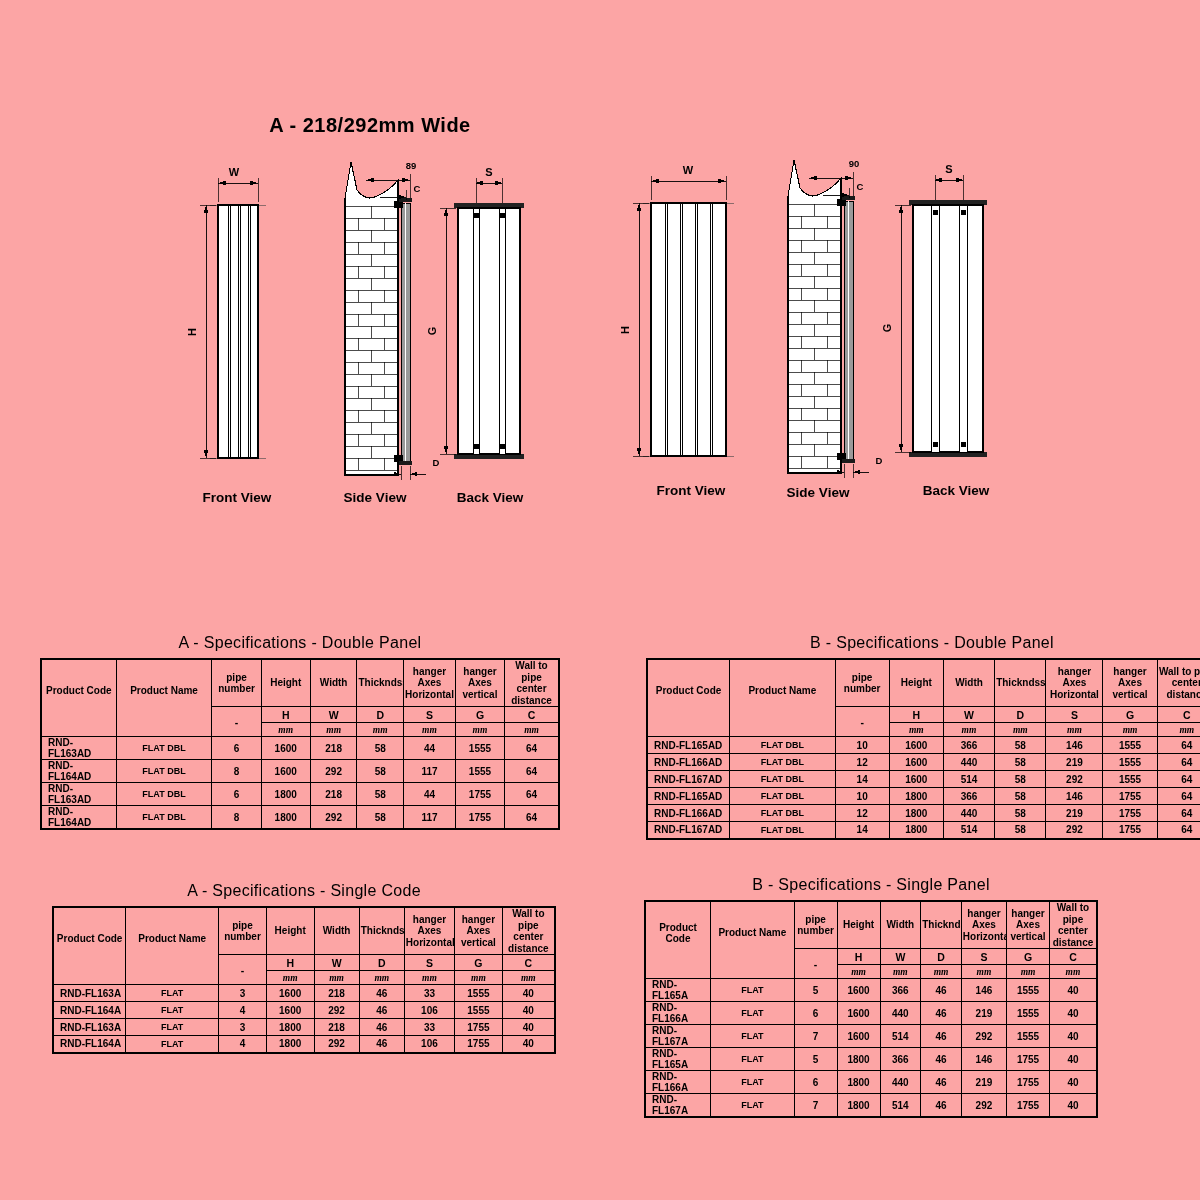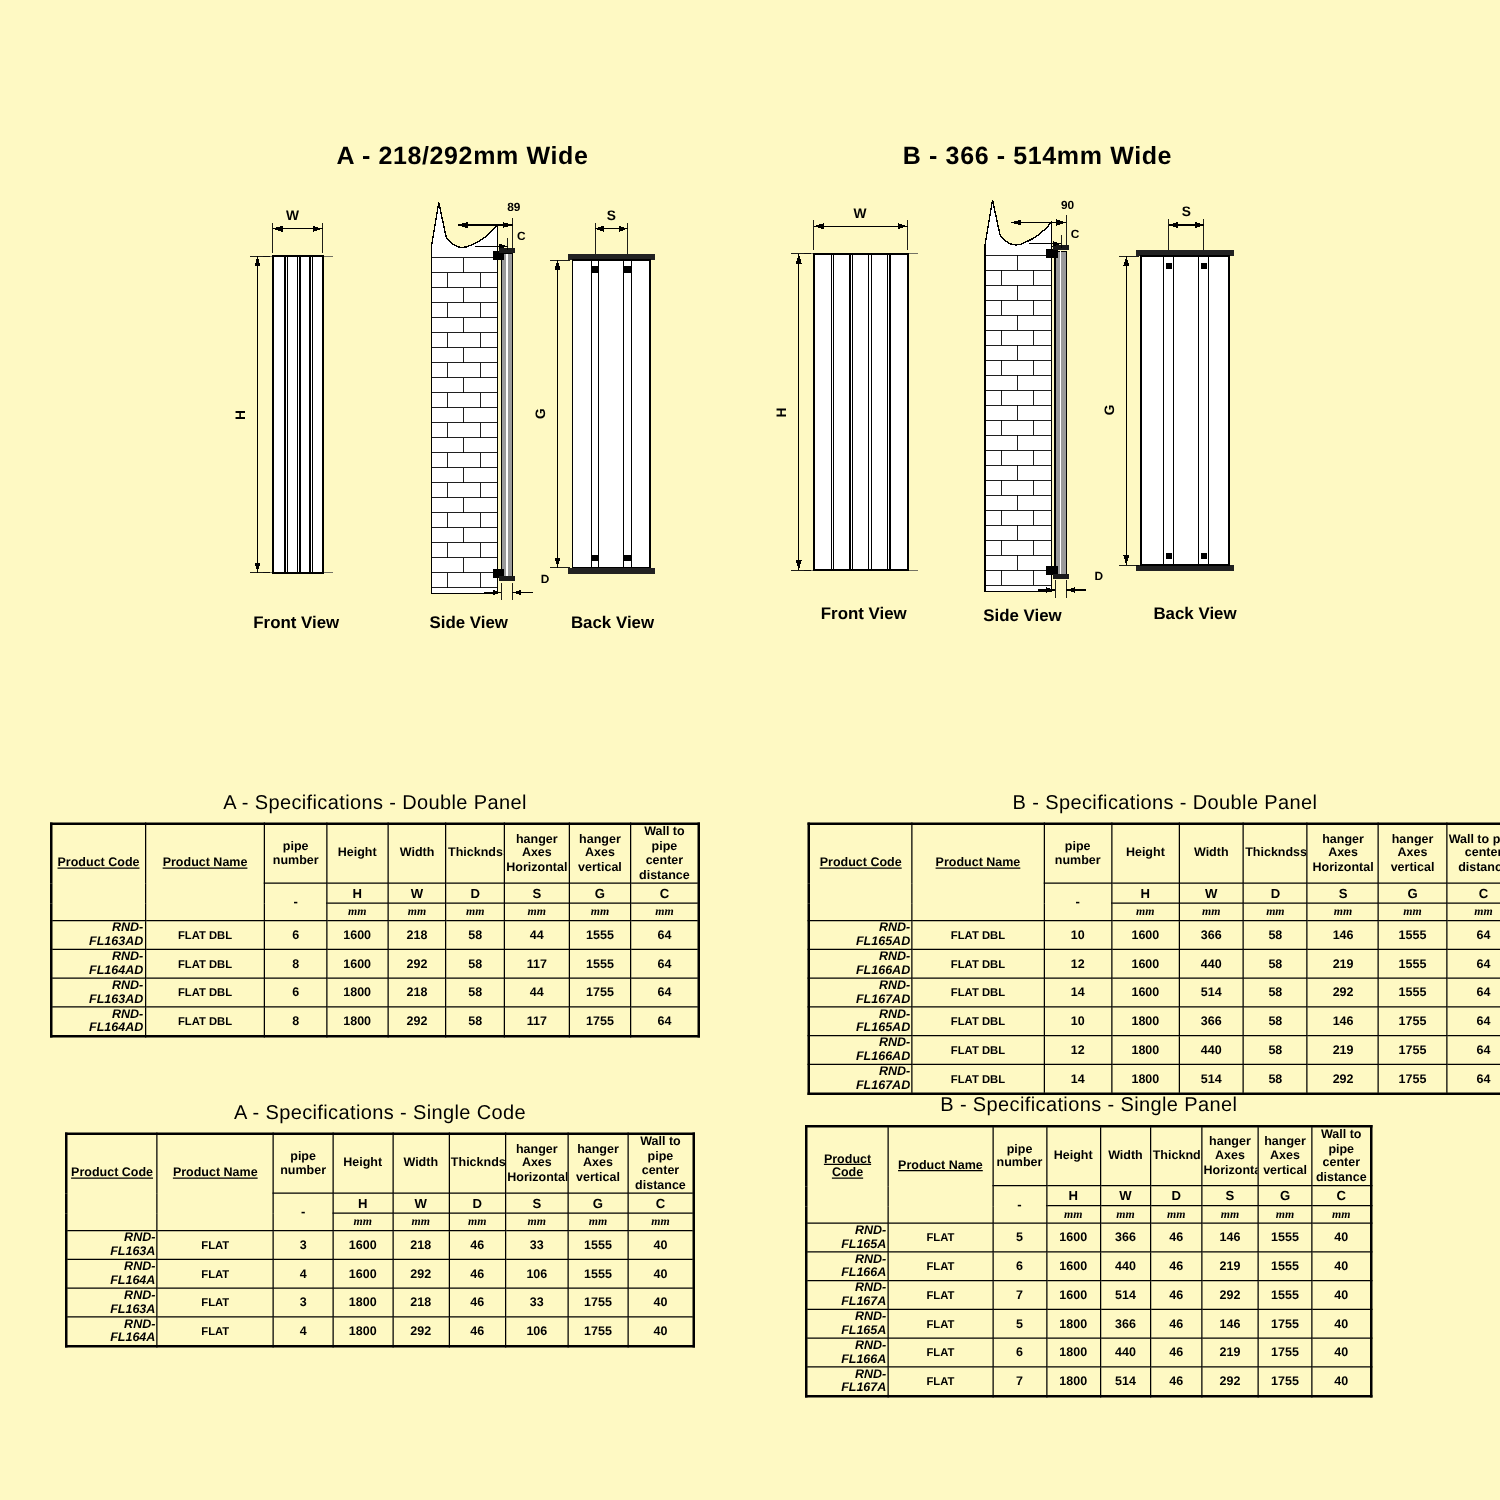--- a/index.html
+++ b/index.html
@@ -1,43 +1,42 @@
 <!DOCTYPE html>
 <html><head>
 <meta charset="utf-8">
 <style>
   html,body{margin:0;padding:0;background:#fff;}
-  #page{position:relative;width:1200px;height:1200px;background:#fef9c3;
+  #page{position:relative;width:1200px;height:1200px;background:#fca5a5;
         font-family:"Liberation Sans",sans-serif;color:#000;overflow:hidden;}
   .diag-title{position:absolute;font-size:20px;font-weight:bold;text-align:center;letter-spacing:.5px;}
   .tbl-block{position:absolute;}
   .tbl-title{font-size:16px;font-weight:normal;text-align:center;margin-bottom:6px;letter-spacing:.3px;}
   table.spec{border-collapse:collapse;width:100%;border:2px solid #000;table-layout:fixed;}
   table.spec th,table.spec td{border:1px solid #000;font-weight:bold;text-align:center;padding:0 1px;overflow:hidden;}
   table.spec thead tr.h1 th{height:46px;font-size:10px;line-height:1.15;vertical-align:middle;}
-  table.spec thead th.span3{vertical-align:bottom;padding-bottom:14px;font-size:10.5px;text-decoration:underline;}
+  table.spec thead th.span3{vertical-align:bottom;padding-bottom:14px;font-size:10.5px;}
   table.spec thead tr.h2 th{height:15px;font-size:10.5px;}
   table.spec thead tr.h3 th{height:13px;font-size:9.5px;font-style:italic;font-family:Liberation Serif, serif;}
   table.spec tbody tr{height:17px;}
   table.spec tbody td{font-size:10px;}
-  table.spec tbody td:first-child{text-align:right;padding-left:17px;font-style:italic;}
+  table.spec tbody td:first-child{text-align:left;padding-left:6px;}
   table.spec tbody td:nth-child(2){font-size:9px;}
   svg text{font-family:"Liberation Sans",sans-serif;font-weight:bold;fill:#000;}
   svg .dim{font-size:11px;}
   svg .small{font-size:9.5px;}
   svg .viewlabel{font-size:13.5px;text-anchor:middle;}
   svg line,svg path,svg rect,svg polygon{shape-rendering:crispEdges;}
 </style>
 </head>
 <body>
 
 <div id="page">
 
   <div class="diag-title" style="left:150px;top:114px;width:440px;">A - 218/292mm Wide</div>
-  <div class="diag-title" style="left:610px;top:114px;width:440px;">B - 366 - 514mm Wide</div>
 
   <svg style="position:absolute;left:170px;top:150px;" width="440" height="420" viewBox="0 0 440 420">
 
     <g>
       <line x1="40" y1="55" x2="96" y2="55" stroke="#444" stroke-width="0.6"></line>
       <line x1="40" y1="308" x2="96" y2="308" stroke="#444" stroke-width="0.6"></line>
       <rect x="48" y="55" width="40" height="253" fill="#fff" stroke="#000" stroke-width="1.6"></rect>
       <path d="M58,55V308 M60,55V308 M68,55V308 M70,55V308 M78,55V308 M80,55V308" stroke="#000" stroke-width="1" fill="none"></path>
       <g>
         <line x1="48" y1="52" x2="48" y2="28" stroke="#000" stroke-width="0.7"></line>

